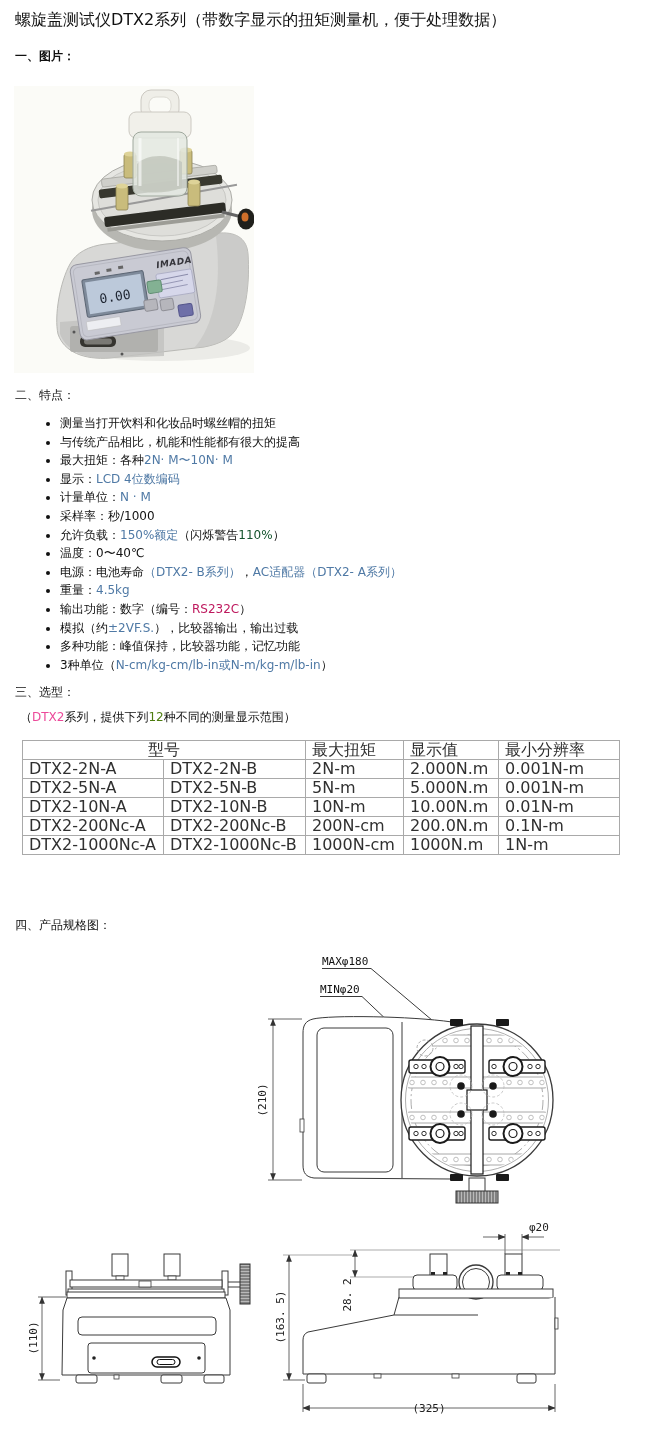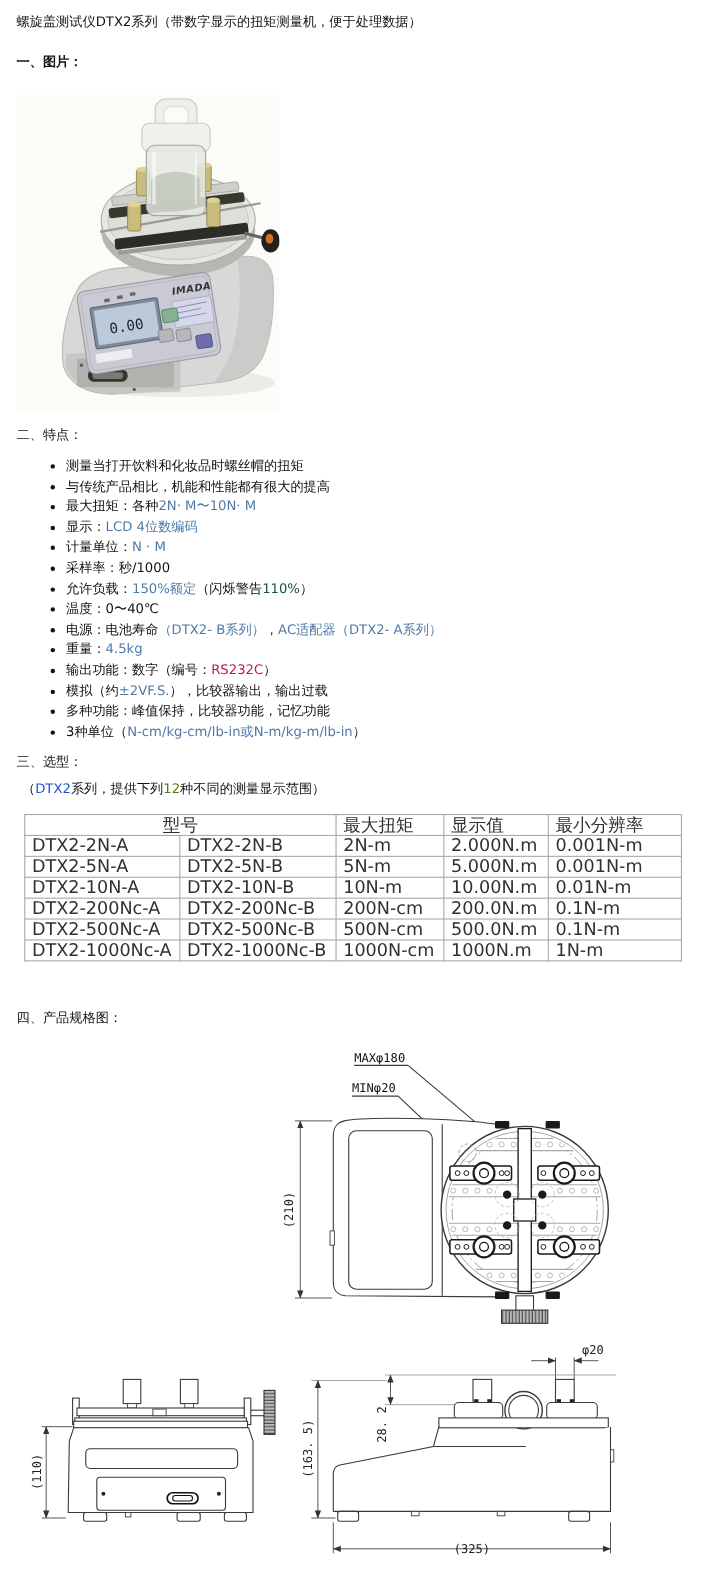--- a/index.html
+++ b/index.html
@@ -1,21 +1,21 @@
 <!DOCTYPE html>
 <html><head>
 <meta charset="utf-8">
 <style>
   html,body{margin:0;padding:0;}
   body{
     width:654px;height:1447px;position:relative;background:#ffffff;
     font-family:"DejaVu Sans",sans-serif;color:#111;overflow:hidden;
   }
   .abs{position:absolute;}
-  .t12{font-size:12px;line-height:14px;white-space:nowrap;text-align:center;}
+  .t12{font-size:16px;line-height:14px;white-space:nowrap;text-align:center;}
   .heading{font-size:12px;}
   #features-list{margin:0;padding:0 0 0 45px;list-style:disc;}
   #features-list li{font-size:12px;line-height:18.6px;white-space:nowrap;}
   #note-line{font-size:12px;white-space:nowrap;}
   table.spec{border-collapse:collapse;table-layout:fixed;width:597px;background:#fff;}
   table.spec th,table.spec td{
     border:1px solid #a9a9a9;font-weight:normal;font-size:16px;color:#303030;
     padding:0 6px;height:18px;line-height:18px;text-align:left;white-space:nowrap;overflow:hidden;
   }
   table.spec th.model{text-align:center;}
@@ -125,21 +125,21 @@
     <li><span>温度：0〜40℃</span></li>
     <li><span>电源：电池寿命</span><span style="color: rgb(79, 121, 165);">（DTX2- B系列）</span><span>，</span><span style="color: rgb(79, 121, 165);">AC适配器（DTX2- A系列）</span></li>
     <li><span>重量：</span><span style="color: rgb(79, 121, 165);">4.5kg</span></li>
     <li><span>输出功能：数字（编号：</span><span style="color: #be185d;">RS232C</span><span>）</span></li>
     <li><span>模拟（约</span><span style="color: rgb(79, 121, 165);">±2VF.S.</span><span>），比较器输出，输出过载</span></li>
     <li><span>多种功能：峰值保持，比较器功能，记忆功能</span></li>
     <li><span>3种单位（</span><span style="color: rgb(79, 121, 165);">N-cm/kg-cm/lb-in或N-m/kg-m/lb-in</span><span>）</span></li>
   </ul>
 
 <div class="abs heading" style="left:15px;top:684px;">三、选型：</div>
-<div id="note-line" class="abs" style="left:20px;top:709px;"><span>（</span><span style="color: #1d4ed8;">DTX2</span><span>系列，提供下列</span><span style="color: #4d7c0f;">12</span><span>种不同的测量显示范围）</span></div>
+<div id="note-line" class="abs" style="left:20px;top:709px;"><span>（</span><span style="color: #ec4899;">DTX2</span><span>系列，提供下列</span><span style="color: #4d7c0f;">12</span><span>种不同的测量显示范围）</span></div>
 
 <table class="spec abs" style="left:22px;top:740px;">
   <colgroup>
     <col style="width:141px">
       <col style="width:142px">
       <col style="width:98px">
       <col style="width:95px">
       <col style="width:121px">
   </colgroup>
   <thead>
@@ -170,27 +170,20 @@
         <td>DTX2-10N-B</td>
         <td>10N-m</td>
         <td>10.00N.m</td>
         <td>0.01N-m</td>
       </tr>
       <tr>
         <td>DTX2-200Nc-A</td>
         <td>DTX2-200Nc-B</td>
         <td>200N-cm</td>
         <td>200.0N.m</td>
-        <td>0.1N-m</td>
-      </tr>
-      <tr>
-        <td>DTX2-500Nc-A</td>
-        <td>DTX2-500Nc-B</td>
-        <td>500N-cm</td>
-        <td>500.0N.m</td>
         <td>0.1N-m</td>
       </tr>
       <tr>
         <td>DTX2-1000Nc-A</td>
         <td>DTX2-1000Nc-B</td>
         <td>1000N-cm</td>
         <td>1000N.m</td>
         <td>1N-m</td>
       </tr>
     </tbody>

